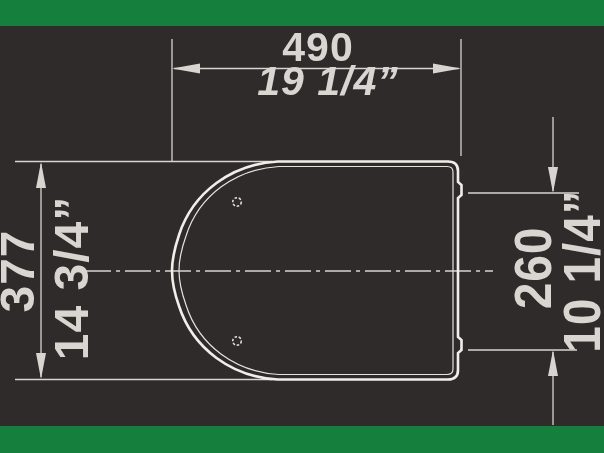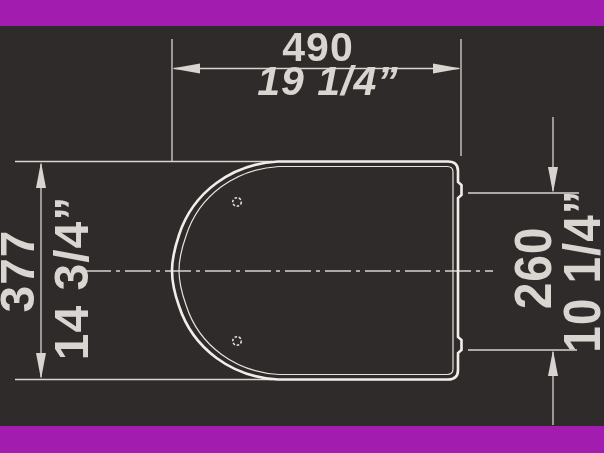--- a/index.html
+++ b/index.html
@@ -1,19 +1,19 @@
 <!DOCTYPE html>
 <html><head>
 <meta charset="utf-8">
 <style>
   html,body{margin:0;padding:0;background:#ffffff;}
   #stage{
     position:relative;
     width:604px;height:453px;
-    background:#a21caf;
+    background:#15803d;
     overflow:hidden;
     font-family:"Liberation Sans", sans-serif;
   }
   #canvas-dark{
     position:absolute;left:0;top:26px;width:604px;height:400px;
     background:#2e2b2a;
   }
   svg{position:absolute;left:0;top:0;}
   .dim-text{
     position:absolute;

